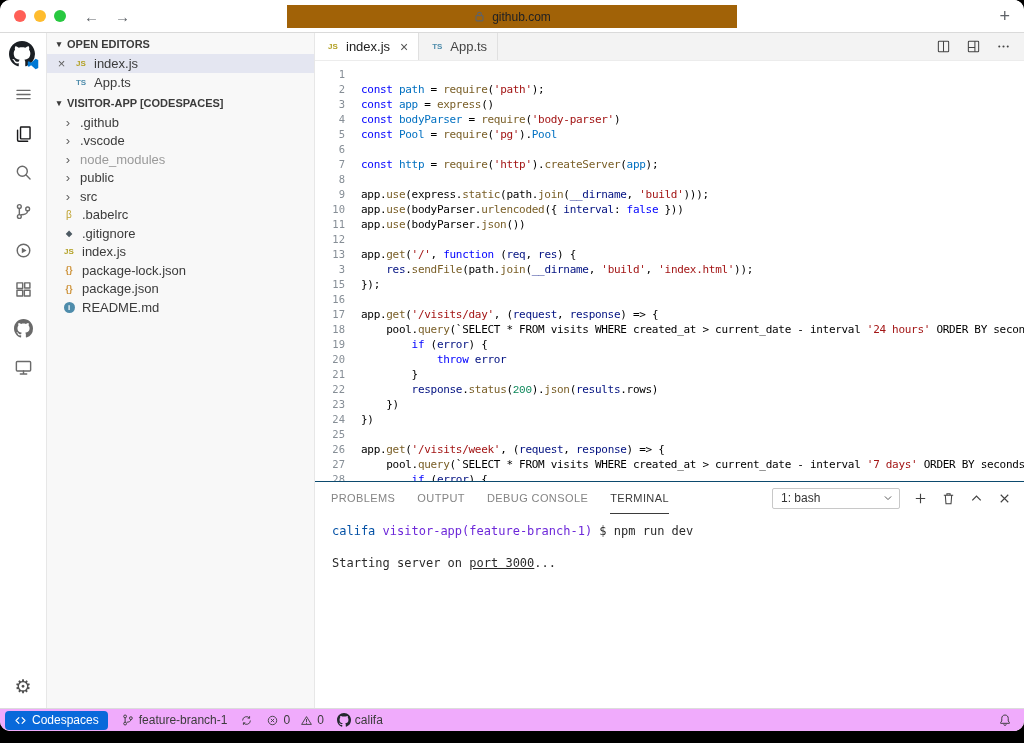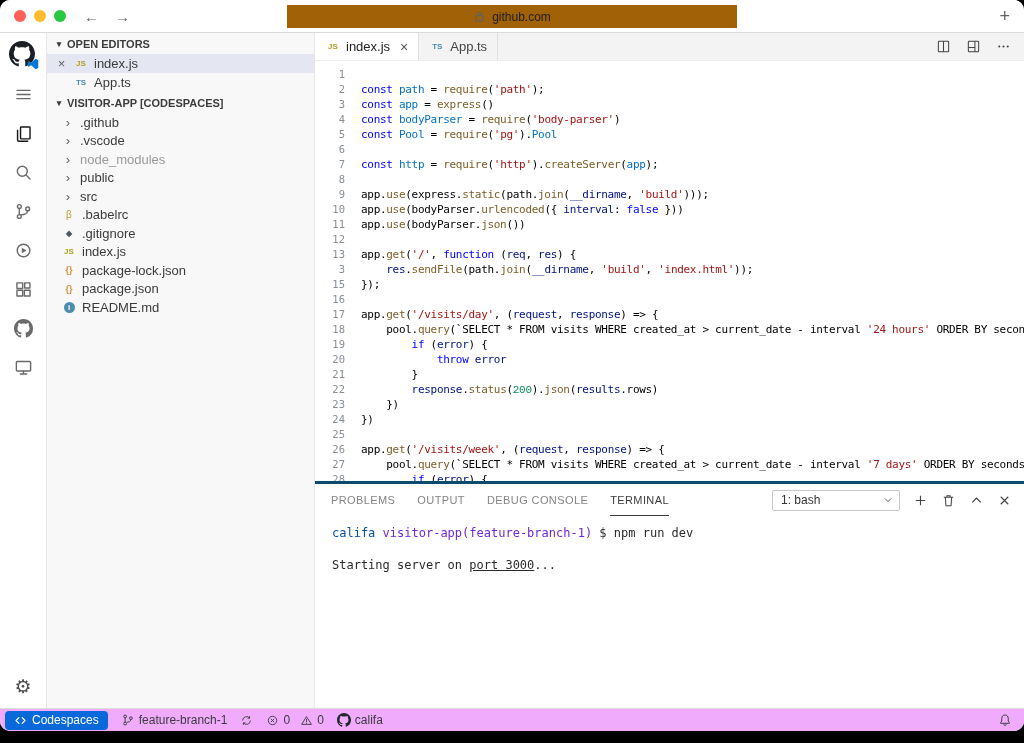--- a/index.html
+++ b/index.html
@@ -70,21 +70,21 @@
   .tab-close { color:#555; margin-left:5px; font-size:14px; line-height:14px; }
   .tab-actions { margin-left:auto; display:flex; align-items:center; gap:15px; padding-right:13px; color:#424242; }
   .editor { height:420px; min-height:420px; overflow:hidden; background:#fff; }
   #code-lines { padding-top:6px; }
   .code-line { display:flex; height:15px; line-height:15px; font-family:"DejaVu Sans Mono", monospace; font-size:11px; }
   .ln { width:46px; min-width:46px; text-align:right; padding-right:16px; color:#868e96; font-size:10.5px; }
   .lc { white-space:pre; letter-spacing:-0.3px; color:#000; }
   .tk-k{ color:#0000ff; } .tk-d{ color:#0070c1; } .tk-v{ color:#001080; }
   .tk-f{ color:#795e26; } .tk-s{ color:#a31515; } .tk-n{ color:#098658;font-family:Liberation Mono, monospace; } .tk-p{ color:#000; }
   
-  .panel { flex:1; border-top:3px solid #0c4a6e; display:flex; flex-direction:column; background:#fff; min-height:0; }
+  .panel { flex:1; border-top:1px solid #0c4a6e; display:flex; flex-direction:column; background:#fff; min-height:0; }
   .panel-header { height:32px; min-height:32px; display:flex; align-items:center; padding:0 12px 0 16px; }
   .ptab { font-size:11px; letter-spacing:0.4px; color:#848484; margin-right:22px; height:32px; line-height:32px; border-bottom:1px solid transparent; cursor:pointer; }
   .ptab.active { color:#3b3b3b; border-bottom-color:#3b3b3b; }
   .panel-actions { margin-left:auto; display:flex; align-items:center; gap:13px; color:#424242; }
   .shell-select { display:flex; align-items:center; justify-content:space-between; border:1px solid #c8c8c8; background:#fff; height:21px; padding:0 6px 0 8px; font-size:12px; color:#333; width:128px; border-radius:2px; cursor:pointer; }
   .terminal { flex:1; padding:9px 0 0 17px; font-family:"DejaVu Sans Mono", monospace; font-size:12px; color:#2b2b2b; }
   .tline { height:16px; line-height:16px; white-space:pre; }
   .tm-tu { color:#0451a5; } .tm-tc { color:#6d28d9; } .tm-tp { color:#2b2b2b; }
   .tm-tl { color:#2b2b2b; text-decoration:underline; }
   

